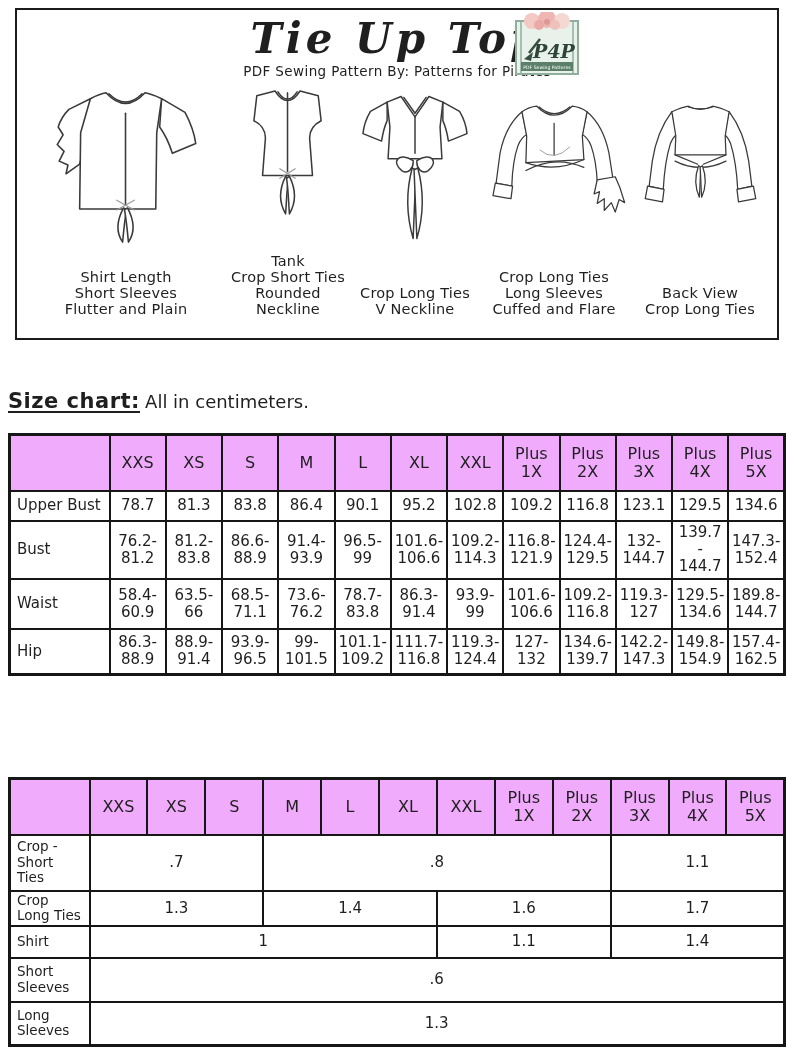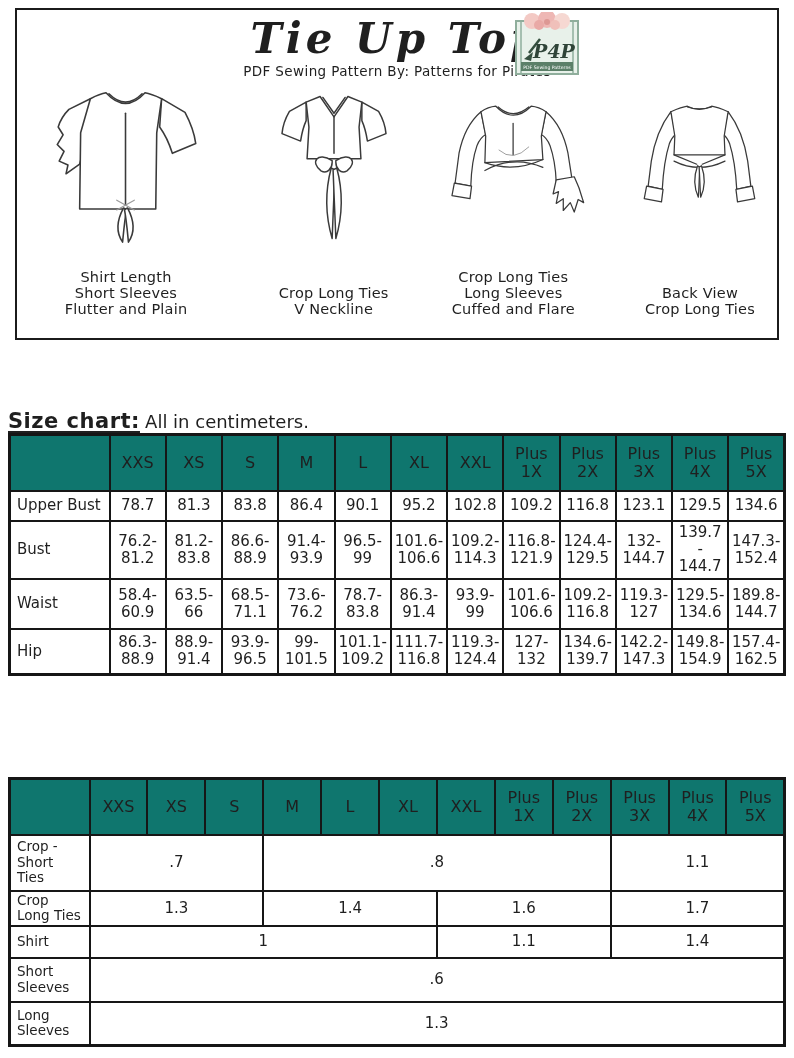--- a/index.html
+++ b/index.html
@@ -36,35 +36,35 @@
     text-align: center; letter-spacing: 0.2px; white-space: pre-line;
   }
 
   
   .section-heading { position: absolute; left: 8px; width: 780px; line-height: 1.3; }
   .h-main {
     font-size: 21px; font-weight: bold; letter-spacing: 0.5px;
     text-decoration: underline; text-decoration-thickness: 2px; text-underline-offset: 3px;
   }
   .h-note { font-size: 18px; }
-  #size-heading { top: 408px; }
+  #size-heading { top: 388px; }
   #fabric-heading { top: 714px; }
 
   
   table {
     border-collapse: collapse; table-layout: fixed; width: 778px;
     position: absolute; left: 8px; background: #fff;
     border: 3px solid #161616;
   }
   th, td {
     border: 2px solid #161616; text-align: center; vertical-align: middle;
     white-space: pre-line; font-size: 15px; font-weight: normal;
     padding: 1px 2px; line-height: 1.12; overflow: hidden;
   }
-  thead th { background: #0f766e; height: 56px; font-size: 16px; }
+  thead th { background: #f0abfc; height: 56px; font-size: 16px; }
   td.row-label, th.row-label { text-align: left; padding-left: 6px; }
 
   .size-table { top: 433px; }
   .size-table tbody tr:nth-child(1) td { height: 30px; }
   .size-table tbody tr:nth-child(2) td { height: 58px; }
   .size-table tbody tr:nth-child(3) td { height: 50px; }
   .size-table tbody tr:nth-child(4) td { height: 46px; }
 
   .fabric-table { top: 777px; }
   .fabric-table td.row-label { font-size: 13.5px; line-height: 1.15; }
@@ -119,20 +119,35 @@
             <path d="M93,119 L111,129 M111,119 L93,129" fill="none" stroke="#9a9a9a" stroke-width="1.2"></path>
             <path d="M100,127 C93,140 92,152 99,162 C100,152 101,140 103,129 Z"></path>
             <path d="M104,127 C111,140 112,152 105,162 C104,152 103,140 101,129 Z"></path>
           </g>
         </svg>
         <div class="caption">Shirt Length
 Short Sleeves
 Flutter and Plain</div>
       </div>
 
+      <div class="garment-cell" style="width:122px">
+        <svg width="120" height="160" viewBox="0 0 125 166">
+          <g fill="#fff" stroke="#3a3a3a" stroke-width="1.6" stroke-linejoin="round" stroke-linecap="round">
+            <path d="M30,14 L49,9 Q62,29 75,9 L94,14 L97,40 Q85,46 85,58 L88,97 L36,97 L39,58 Q39,46 27,40 Z"></path>
+            <path d="M52,10 Q62,25 72,10" fill="none"></path>
+            <path d="M62,11 L62,93" fill="none"></path>
+            <path d="M54,90 L70,100 M70,90 L54,100" fill="none" stroke="#9a9a9a" stroke-width="1.2"></path>
+            <path d="M60,98 C53,112 53,125 60,137 C61,125 61,113 63,100 Z"></path>
+            <path d="M64,98 C71,112 71,125 64,137 C63,125 63,113 61,100 Z"></path>
+          </g>
+        </svg>
+        <div class="caption">Tank
+Crop Short Ties
+Rounded Neckline</div>
+      </div>
 
       <div class="garment-cell" style="width:132px">
         <svg width="130" height="172" viewBox="0 0 140 172">
           <g fill="#fff" stroke="#3a3a3a" stroke-width="1.6" stroke-linejoin="round" stroke-linecap="round">
             <path d="M40,15 L22,25 Q15,37 14,49 L34,57 Q36,44 40,35 Z"></path>
             <path d="M100,15 L118,25 Q125,37 126,49 L106,57 Q104,44 100,35 Z"></path>
             <path d="M40,15 L55,9 L70,31 L85,9 L100,15 L97,42 L99,76 L41,76 L43,42 Z"></path>
             <path d="M58,10 L70,27 L82,10" fill="none"></path>
             <path d="M70,31 L70,70" fill="none"></path>
             <path d="M68,78 C52,68 44,80 56,89 C63,93 68,86 68,80 Z"></path>

